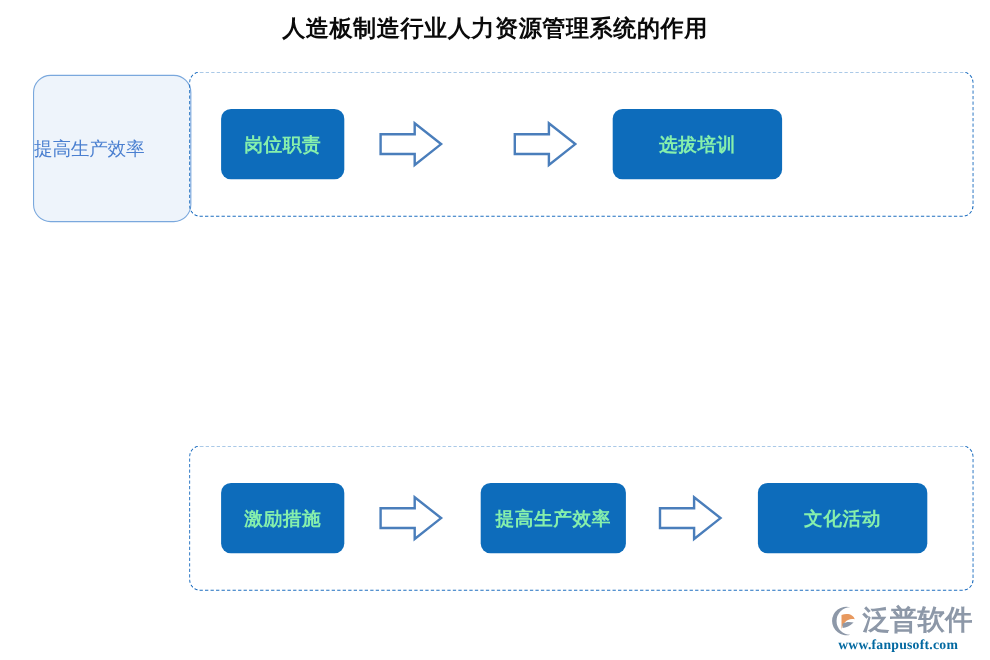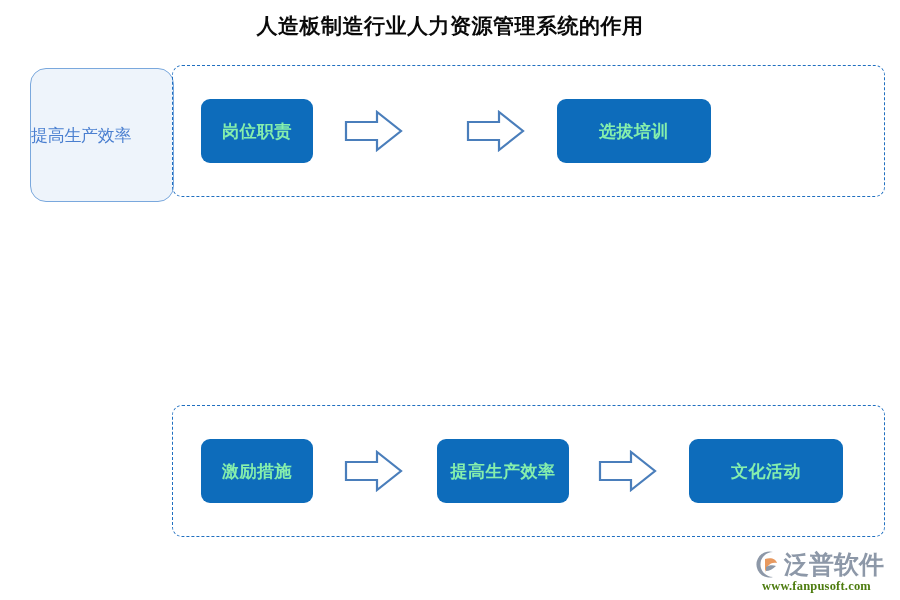--- a/index.html
+++ b/index.html
@@ -149,21 +149,21 @@
     color: #8d98a8;
     letter-spacing: 0px;
     line-height: 29px;
     font-family: "Liberation Sans", "DejaVu Sans", sans-serif;
   }
   #logo .logo-url {
     margin-top: 0px;
     margin-left: 10px;
     font-size: 12.5px;
     font-weight: bold;
-    color: #4d7c0f;
+    color: #0369a1;
     letter-spacing: 0.2px;
     font-family: "Liberation Serif", "DejaVu Serif", serif;
   }
 </style>
 </head>
 <body>
 
 <div id="page-title">人造板制造行业人力资源管理系统的作用</div>
 
 <div class="row row-0">

